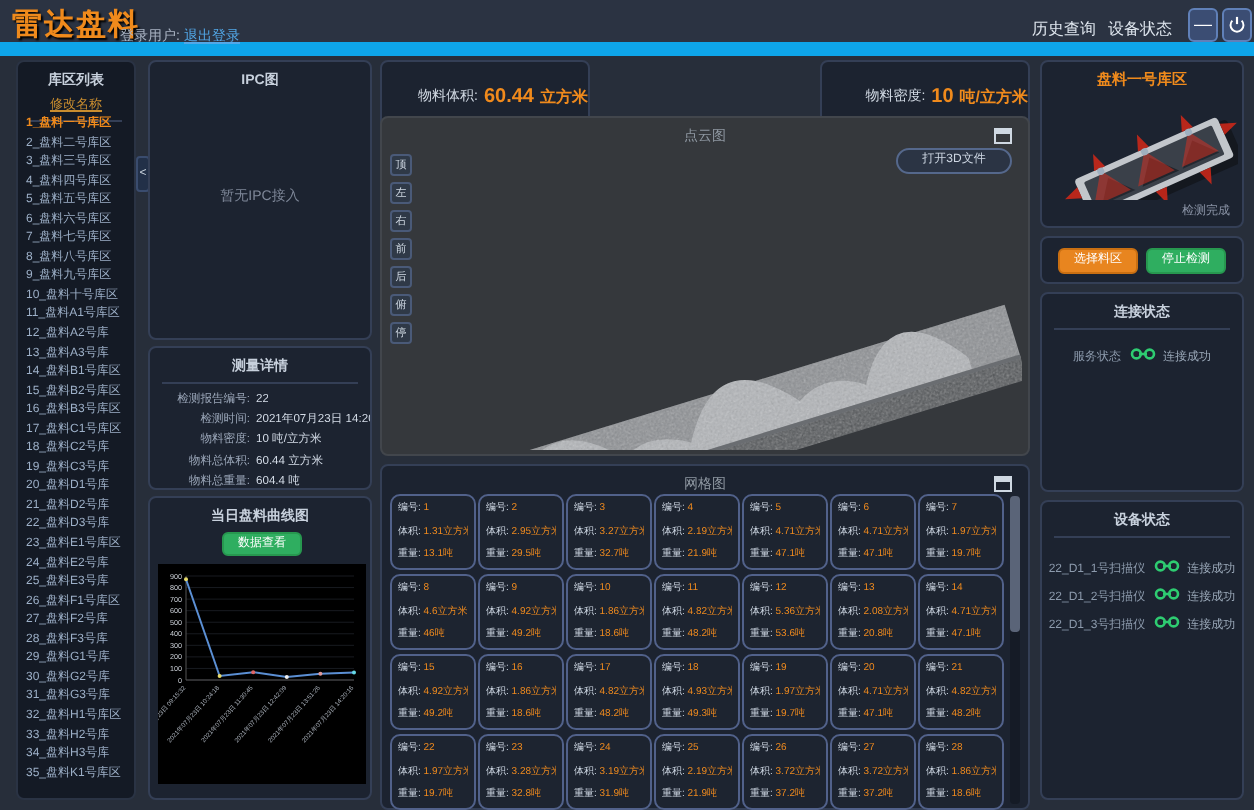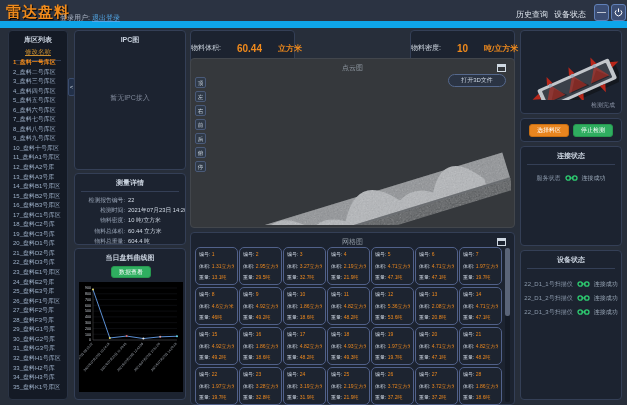--- a/index.html
+++ b/index.html
@@ -41,21 +41,21 @@
   .mrow { display:flex; font-size:5.8px; line-height:10.2px; white-space:nowrap; }
   .mlab { width:50px; text-align:right; color:#9aa6b8; margin-right:3px; flex:none; }
   .mval { color:#d5dde8; overflow:hidden; }
 
   
   .curve { left:74px; top:248px; width:112px; height:152px; }
   .curve-btn { position:absolute; left:36px; top:17px; width:40px; height:12px; background:#2fae60; border:1px solid #27984f; border-radius:3px; color:#fff; font-size:6px; text-align:center; line-height:10px; cursor:pointer; }
   .curve-svg { position:absolute; left:4px; top:33px; background:#000; }
 
   
-  .stat { position:absolute; top:30px; height:36px; background:#1c2330; border:1px solid #343f56; border-radius:4px; display:flex; align-items:center; justify-content:space-between; gap:16px; white-space:nowrap; }
+  .stat { position:absolute; top:30px; height:36px; background:#1c2330; border:1px solid #343f56; border-radius:4px; display:flex; align-items:center; justify-content:flex-end; gap:3px; white-space:nowrap; }
   .stat .slab { font-size:7px; color:#d0d8e2; }
   .stat .sval { font-size:10px; font-weight:bold; color:#f08a1c; }
   .stat .sunit { font-size:8px; font-weight:bold; color:#f08a1c; }
   .stat1 { left:190px; width:105px; } .stat2 { left:300px; width:105px; } .stat3 { left:410px; width:105px; }
 
   
   .pcloud { left:190px; top:58px; width:325px; height:170px; background:#35383c; border-color:#42464c; }
   .pcloud .phead { color:#8f98a2; font-weight:normal; }
   .winicon { position:absolute; right:8px; top:5px; width:9px; height:8px; border:1px solid #cfd8e2; border-top:3px solid #cfd8e2; cursor:pointer; }
   .open3d-btn { position:absolute; right:8px; top:15px; width:58px; height:13px; background:#2b3444; border:1px solid #55688c; border-radius:7px; color:#cdd6e2; font-size:6px; text-align:center; line-height:11px; cursor:pointer; }
@@ -415,20 +415,21 @@
     <div class="grow"><span>体积:</span> <span class="gval">1.86立方米</span></div>
     <div class="grow"><span>重量:</span> <span class="gval">18.6吨</span></div>
   </div>
       </div>
     <div class="gscroll-track">
         <div class="gscroll-thumb"></div>
       </div>
   </div>
 
   <div class="panel rboxA">
+    <div class="area-title">盘料一号库区</div>
     <svg width="94" height="56" viewBox="0 0 94 56" style="position:absolute;left:4px;top:13px;">
       <g transform="translate(12,46) rotate(-24)">
         <rect x="2" y="3" width="80" height="23" rx="2" fill="#14181f"></rect>
         <rect x="0" y="0" width="78" height="22" rx="2" fill="#c2c6cb"></rect>
         <rect x="4" y="3" width="70" height="16" rx="1" fill="#3a4049"></rect>
         <polygon points="8,17 16,6 26,17" fill="#232830"></polygon>
         <polygon points="30,17 39,5 50,17" fill="#20252c"></polygon>
         <polygon points="52,17 62,6 72,17" fill="#232830"></polygon>
         <g opacity="0.85" fill="#d42818">
           <polygon points="11,0 14,-8 17,0"></polygon>

